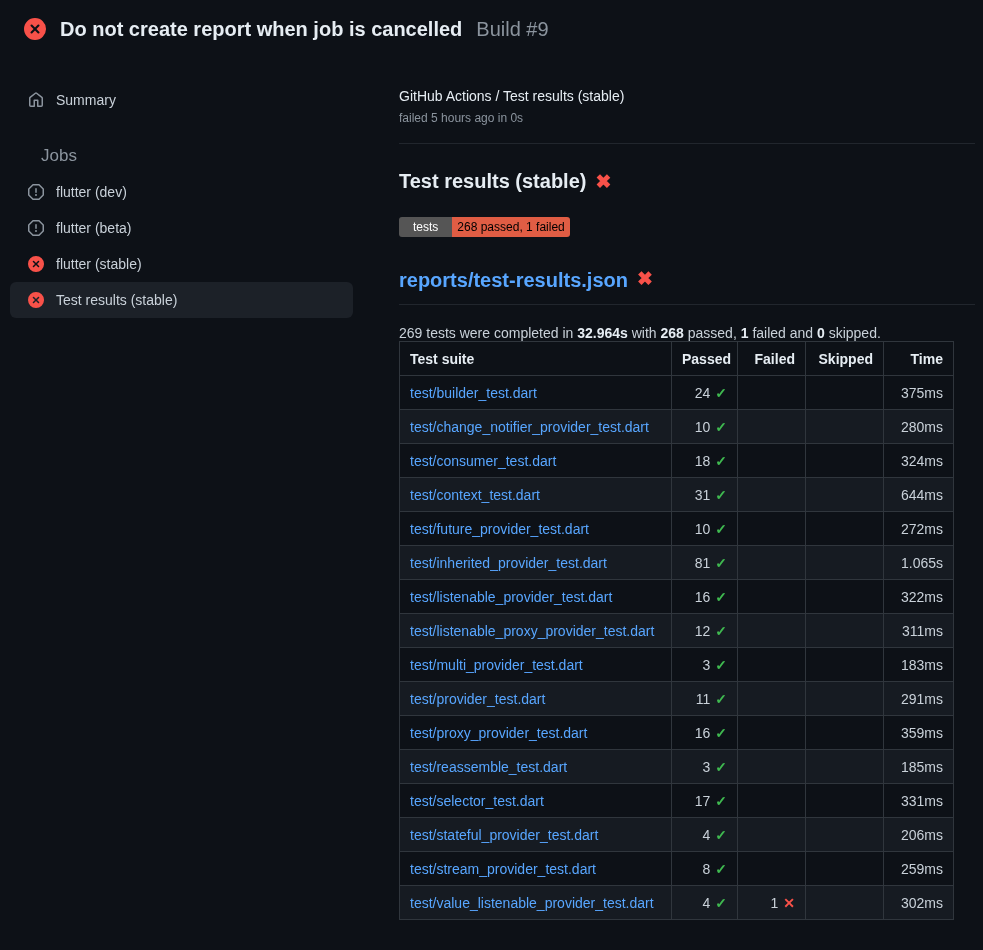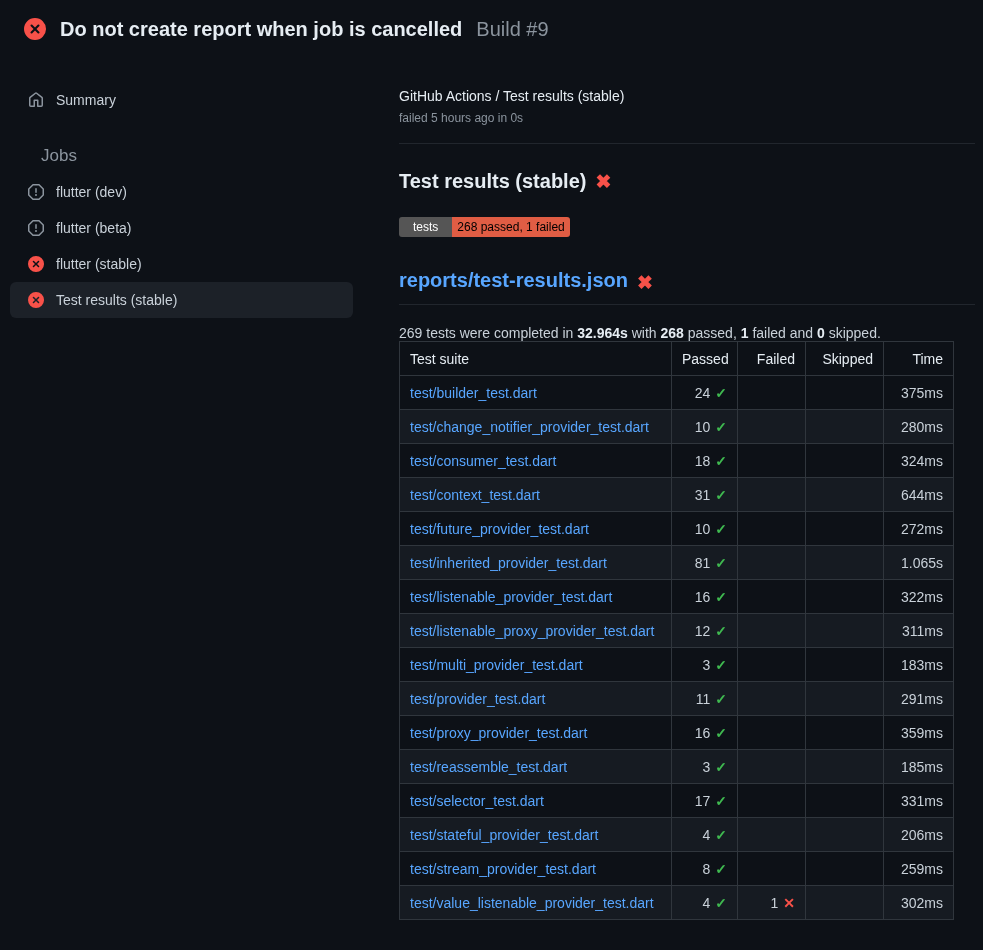--- a/index.html
+++ b/index.html
@@ -24,27 +24,27 @@
 .icon22{width:22px;height:22px;flex:none;display:inline-flex}
 main{flex:1;padding:30px 8px 0 0;min-width:0}
 .breadcrumb{font-weight:400;color:var(--fg-bright);font-size:14px}
 .meta{color:var(--muted);font-size:12px;margin-top:7px}
 .divider{border:none;border-top:1px solid var(--divider);margin:18px 0 26px}
 h1.results{font-size:20px;color:var(--fg-bright);display:flex;align-items:center;gap:9px;margin-bottom:24px;font-weight:700}
 .xmark{color:var(--red);font-weight:700;font-size:19px;line-height:1}
 .badge{display:inline-flex;font-size:12px;line-height:1;border-radius:3px;overflow:hidden}
 .badge .b-label{background:var(--badge-label-bg);color:#fff;padding:4px 14px}
 .badge .b-value{background:var(--badge-value-bg);color:#000000;padding:4px 5px}
-h2.report{font-size:20px;margin-top:32px;padding-bottom:12px;border-bottom:1px solid var(--divider);display:flex;align-items:flex-end;gap:9px;font-weight:700}
+h2.report{font-size:20px;margin-top:32px;padding-bottom:12px;border-bottom:1px solid var(--divider);display:flex;align-items:flex-start;gap:9px;font-weight:700}
 h2.report a{color:var(--link);text-decoration:none;font-weight:700}
 .summary-line{margin:20px 0 0;color:var(--fg)}
 .summary-line strong{color:var(--fg-bright)}
 table{border-collapse:collapse;table-layout:fixed;width:554px;font-size:14px}
 th,td{border:1px solid var(--border);padding:7px 10px;text-align:left;height:34px;overflow:hidden;white-space:nowrap}
-th{color:var(--fg-bright);font-weight:400}
+th{color:var(--fg-bright);font-weight:700}
 tbody tr:nth-child(even){background:var(--row-alt)}
 td.num,th.num{text-align:right}
 a.suite{color:var(--link);text-decoration:none}
 .check{color:var(--green);font-weight:700;margin-left:5px}
 .cross{color:var(--red);font-weight:700;margin-left:5px}
 .col-suite{width:272px}.col-passed{width:66px}.col-failed{width:68px}.col-skipped{width:78px}.col-time{width:70px}
 </style>
 </head>
 <body>
 

